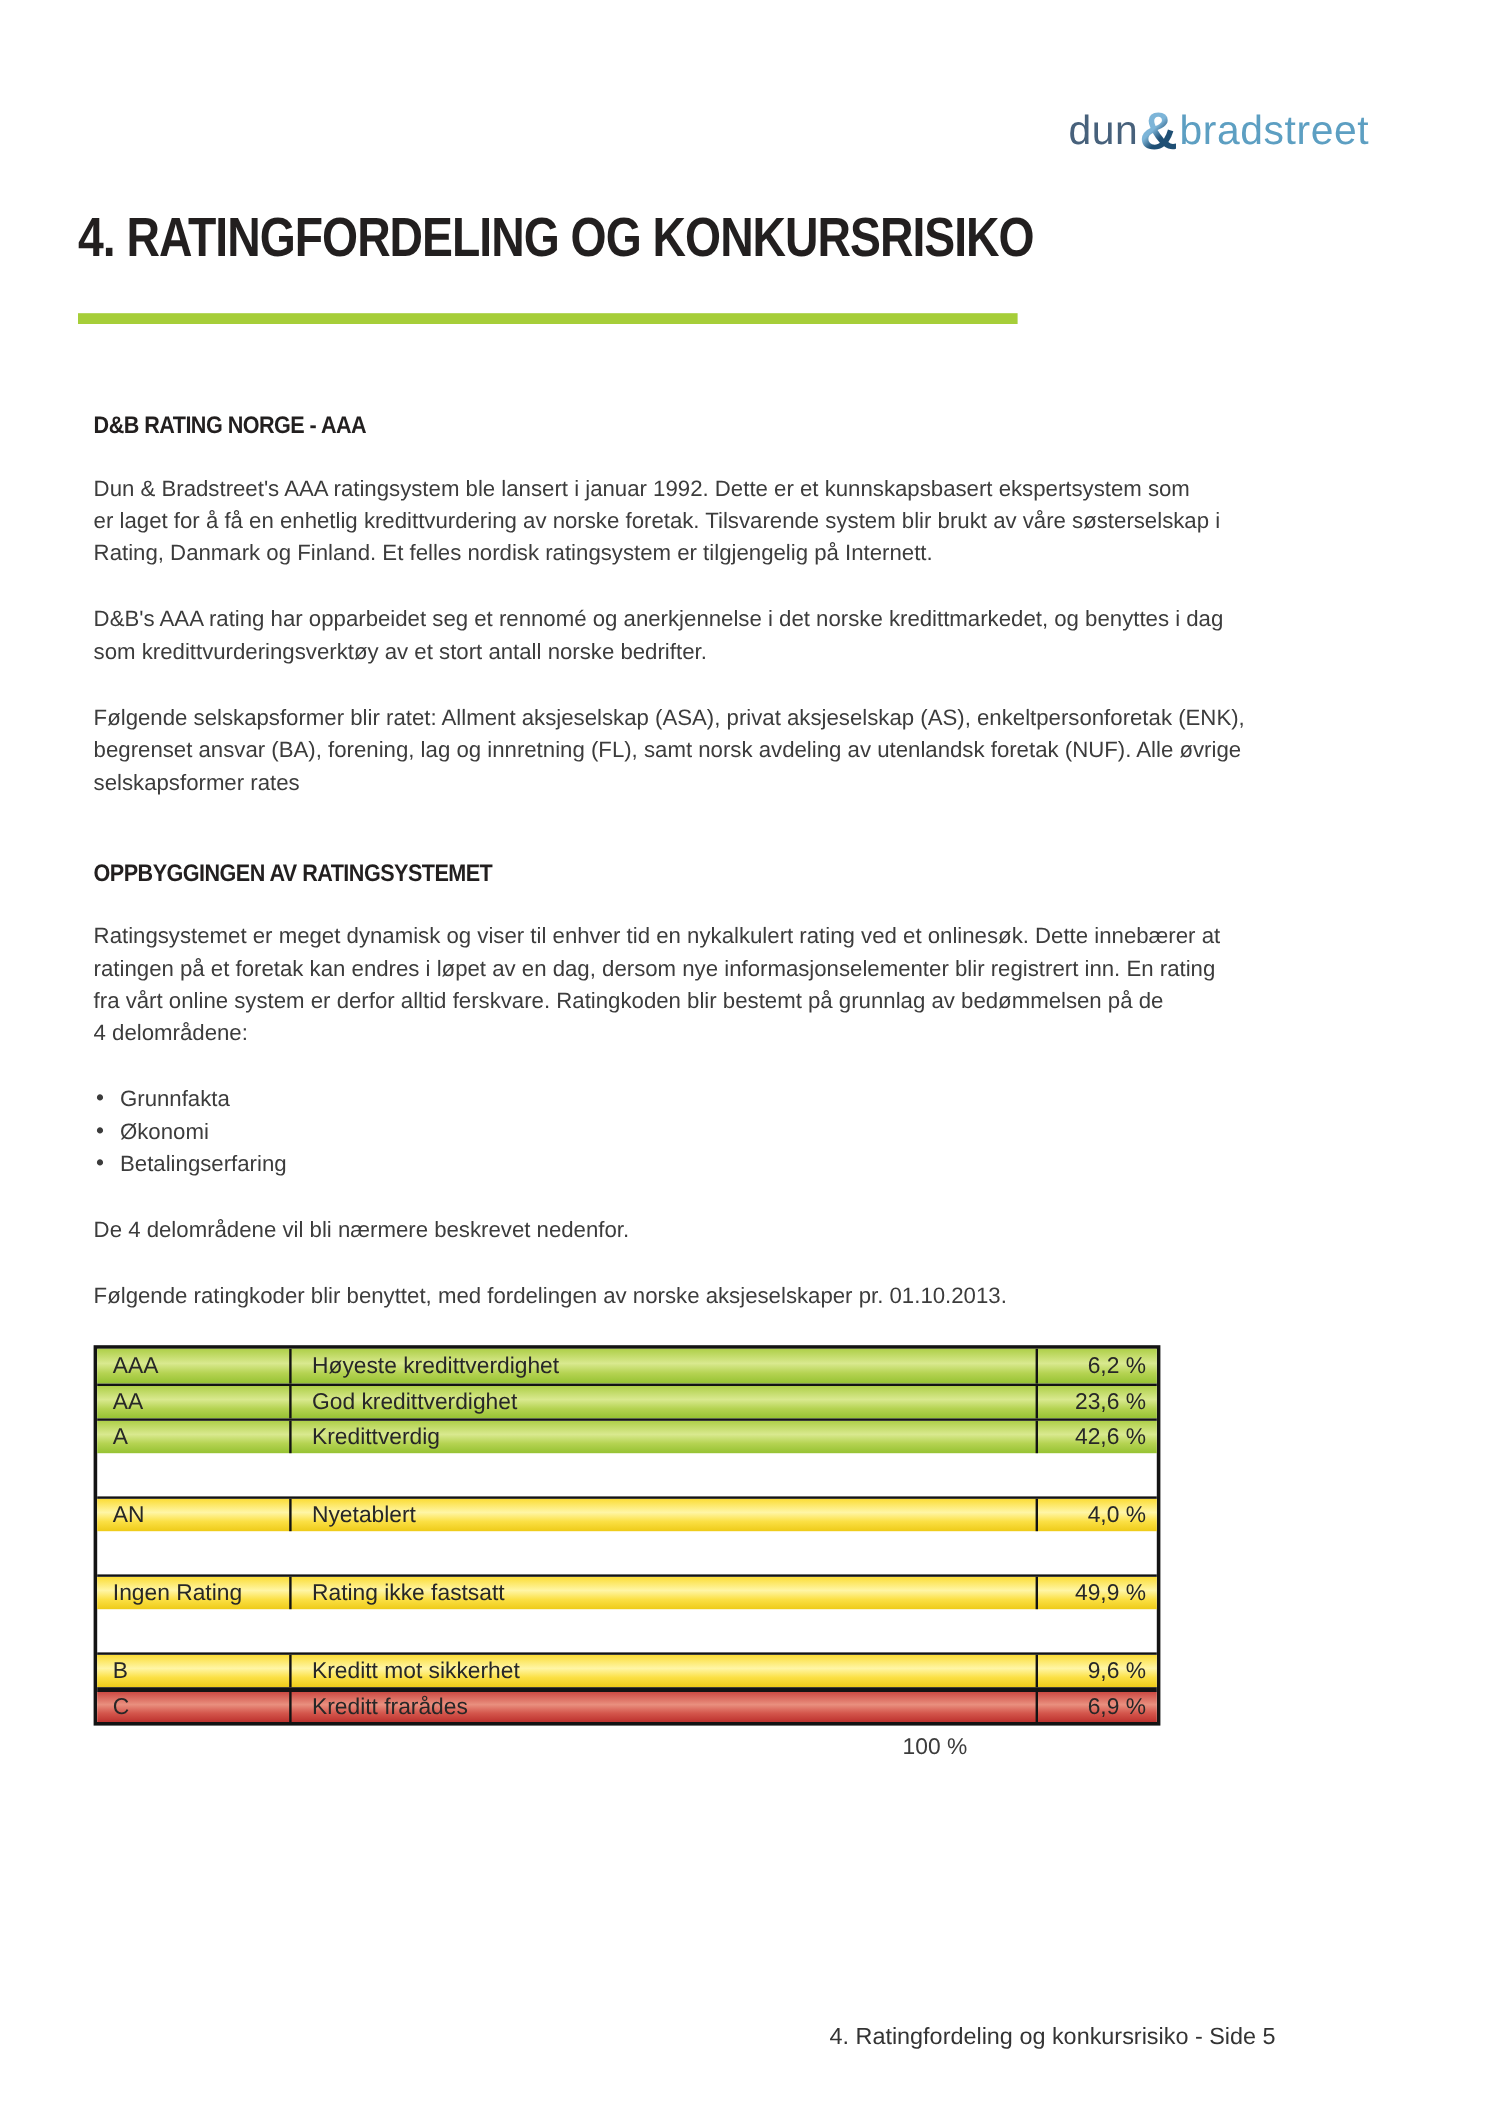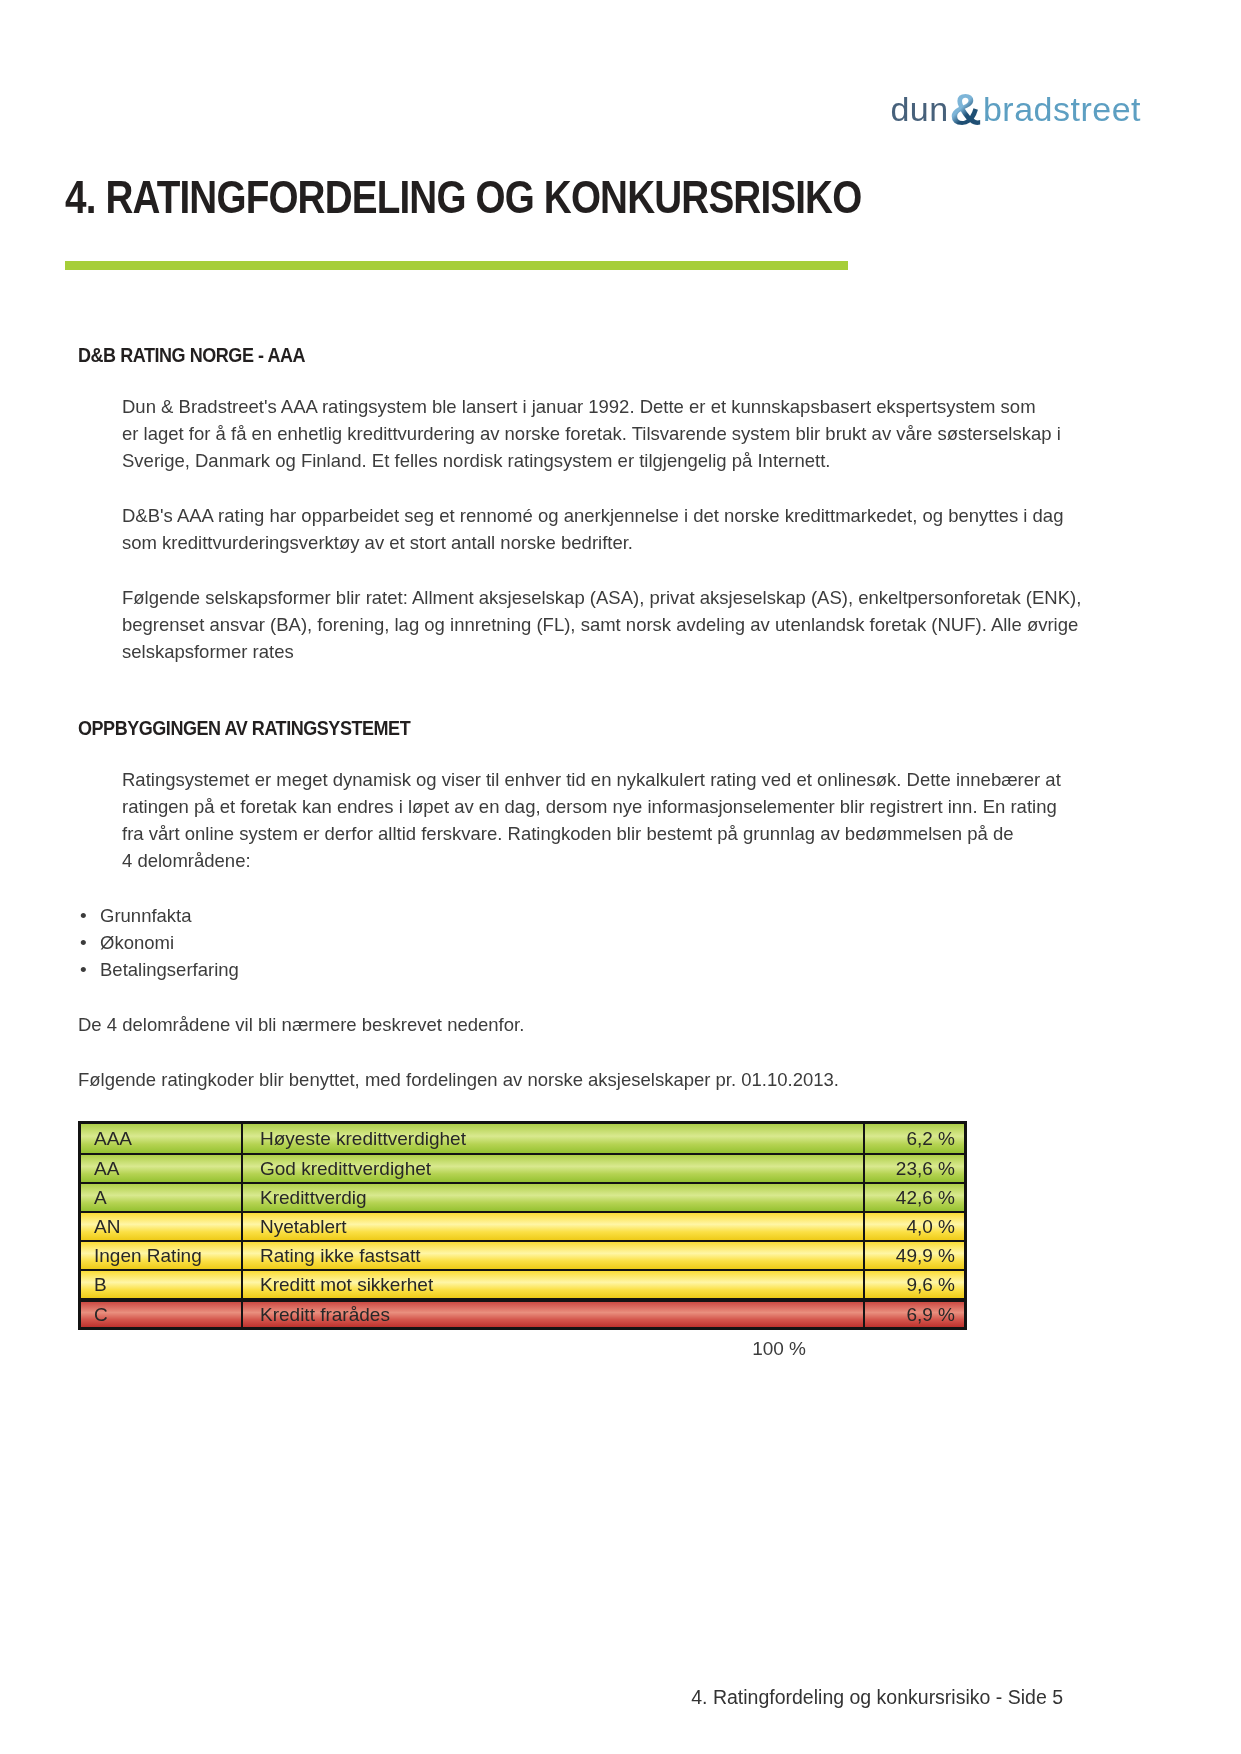--- a/index.html
+++ b/index.html
@@ -49,21 +49,21 @@
   h2.section-heading {
     font-size: 20px; font-weight: bold; color: #221f1f;
     letter-spacing: -0.5px; margin: 0 0 26px 0; white-space: nowrap;
   }
   h2.section-heading .squeeze {
     display: inline-block; transform: scaleX(0.9); transform-origin: 0 50%;
   }
   h2.second { margin-top: 52px; }
 
   .para { margin: 0 0 28px 0; font-size: 18.5px; line-height: 27px; color: #3c3c3c; }
-  .para .line { display: block; white-space: nowrap; margin-left: 44px; }
+  .para .line { display: block; white-space: nowrap; }
 
   ul.bullet-list { list-style: none; margin: 0 0 28px 0; }
   ul.bullet-list li {
     font-size: 18.5px; line-height: 27px; color: #3c3c3c;
     padding-left: 22px; position: relative;
   }
   ul.bullet-list li::before {
     content: "\2022"; position: absolute; left: 2px; top: 0;
     font-size: 19px; color: #3c3c3c;
   }
@@ -82,20 +82,21 @@
   }
   .cell-code  { width: 162px; border-right: 2px solid #131313; padding-left: 13px; }
   .cell-label { flex: 1;     border-right: 2px solid #131313; padding-left: 17px; }
   .cell-pct   { width: 99px; justify-content: flex-end; padding-right: 9px; }
 
   .row-green {
     background: linear-gradient(180deg, #aecf48 0%, #d9e98f 42%, #b5d352 70%, #96c232 100%);
   }
   .row-yellow {
     background: linear-gradient(180deg, #fbdc35 0%, #fff6a6 42%, #fbe045 70%, #eecb18 100%);
+    margin-top: 36px;
   }
   .row-red {
     background: linear-gradient(180deg, #cc4a43 0%, #e98f7e 42%, #d4574d 70%, #bd322e 100%);
   }
 
   .table-total {
     width: 737px; text-align: right; padding-right: 9px;
     font-size: 19px; color: #3c3c3c; margin-top: 8px;
   }
 
@@ -119,21 +120,21 @@
 
 <div class="content">
 
   <h2 class="section-heading">
     <span class="squeeze">D&amp;B RATING NORGE - AAA</span>
   </h2>
 
   <p class="para">
     <span class="line">Dun &amp; Bradstreet's AAA ratingsystem ble lansert i januar 1992. Dette er et kunnskapsbasert ekspertsystem som</span>
     <span class="line">er laget for å få en enhetlig kredittvurdering av norske foretak. Tilsvarende system blir brukt av våre søsterselskap i</span>
-    <span class="line">Sverige, Danmark og Finland. Et felles nordisk ratingsystem er tilgjengelig på Internett.</span>
+    <span class="line">Rating, Danmark og Finland. Et felles nordisk ratingsystem er tilgjengelig på Internett.</span>
   </p>
 
   <p class="para">
     <span class="line">D&amp;B's AAA rating har opparbeidet seg et rennomé og anerkjennelse i det norske kredittmarkedet, og benyttes i dag</span>
     <span class="line">som kredittvurderingsverktøy av et stort antall norske bedrifter.</span>
   </p>
 
   <p class="para">
     <span class="line">Følgende selskapsformer blir ratet: Allment aksjeselskap (ASA), privat aksjeselskap (AS), enkeltpersonforetak (ENK),</span>
     <span class="line">begrenset ansvar (BA), forening, lag og innretning (FL), samt norsk avdeling av utenlandsk foretak (NUF). Alle øvrige</span>

